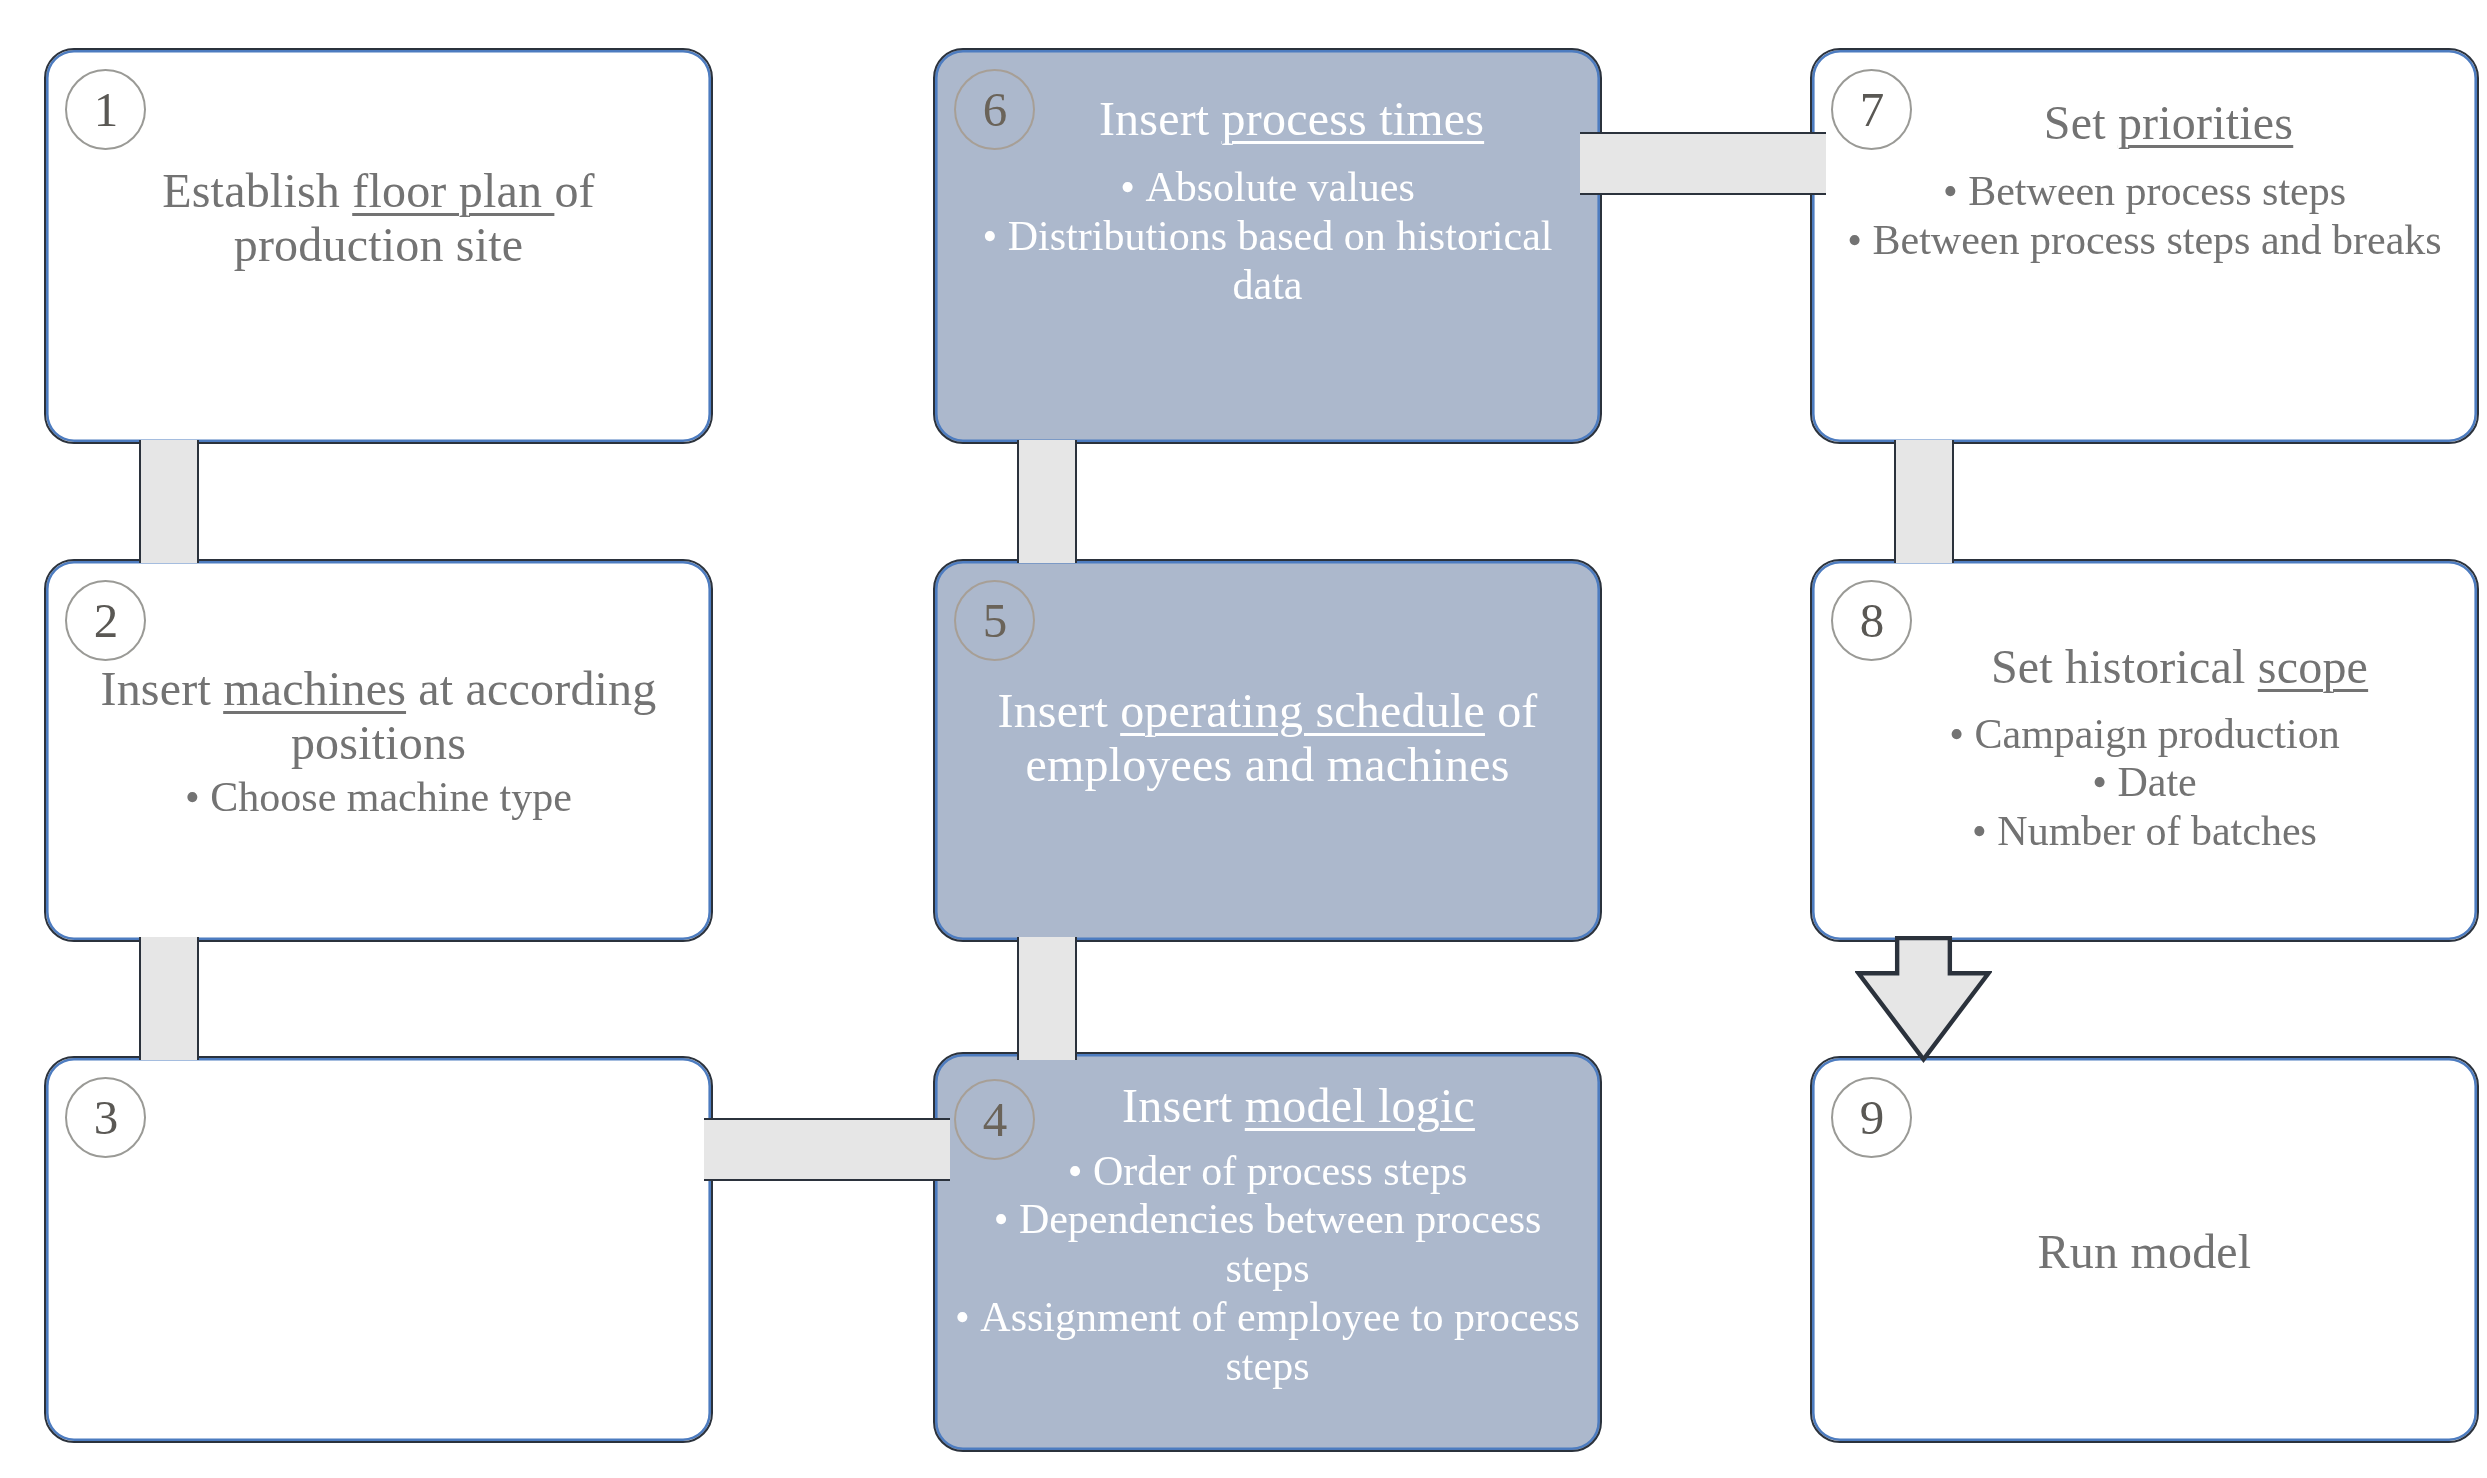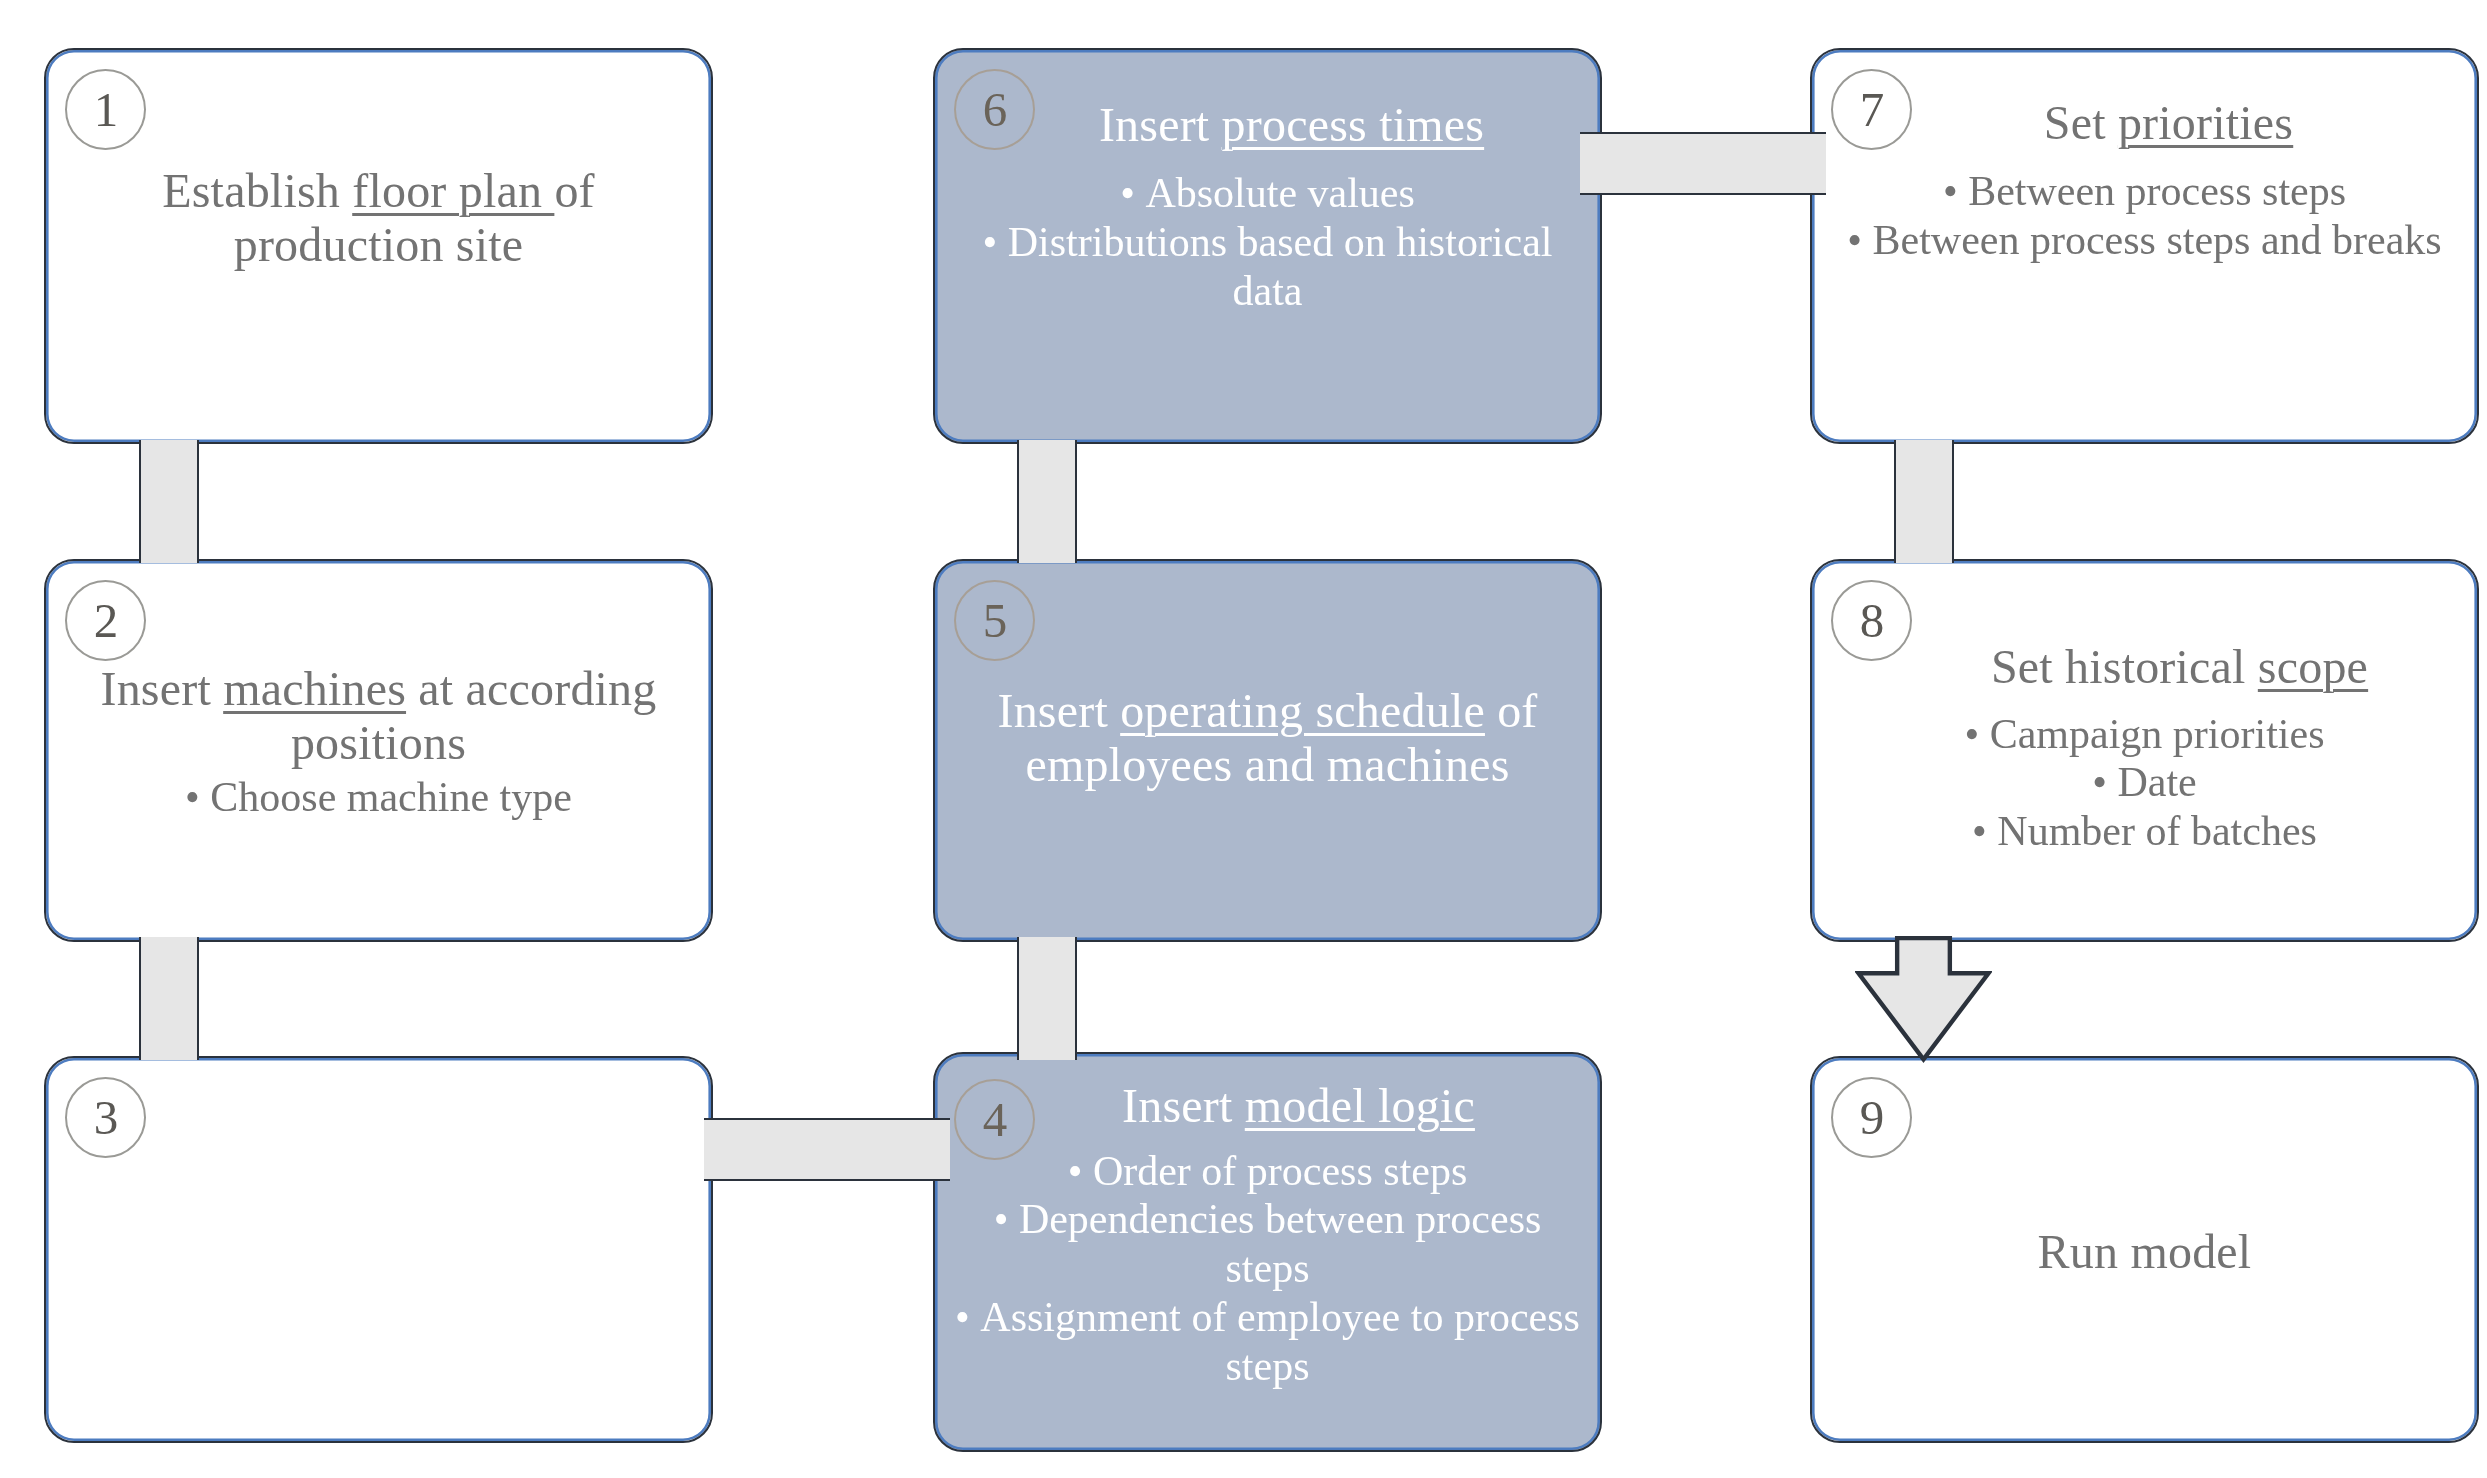--- a/index.html
+++ b/index.html
@@ -157,21 +157,21 @@
     <div class="badge" style="left:19.4px; top:19.4px;">5</div>
     <div class="node-body" style="top:123px;">
       <div class="node-title">
         <span>Insert </span><span class="u">operating schedule</span><span> of employees and machines</span>
       </div>
     </div>
   </div>
 
   <div class="node accent" style="left:933px; top:48px; width:669px; height:396px;">
     <div class="badge" style="left:19.4px; top:19.4px;">6</div>
-    <div class="node-body" style="top:48px;">
+    <div class="node-body" style="top:42px;">
       <div class="node-title" style="padding-left:48px;">
         <span>Insert </span><span class="u">process times</span>
       </div>
       <ul class="bullets" style="margin-top:17.6px;">
         <li>Absolute values</li>
         <li>Distributions based on historical data</li>
       </ul>
     </div>
   </div>
 
@@ -188,21 +188,21 @@
     </div>
   </div>
 
   <div class="node" style="left:1810px; top:559px; width:669px; height:383px;">
     <div class="badge" style="left:19.4px; top:19.4px;">8</div>
     <div class="node-body" style="top:79px;">
       <div class="node-title" style="padding-left:70px;">
         <span>Set historical </span><span class="u">scope</span>
       </div>
       <ul class="bullets" style="margin-top:16px;">
-        <li>Campaign priorities</li>
+        <li>Campaign production</li>
         <li>Date</li>
         <li>Number of batches</li>
       </ul>
     </div>
   </div>
 
   <div class="node" style="left:1810px; top:1056px; width:669px; height:387px;">
     <div class="badge" style="left:19.4px; top:19.4px;">9</div>
     <div class="node-body" style="top:167px;">
       <div class="node-title">Run model</div>

